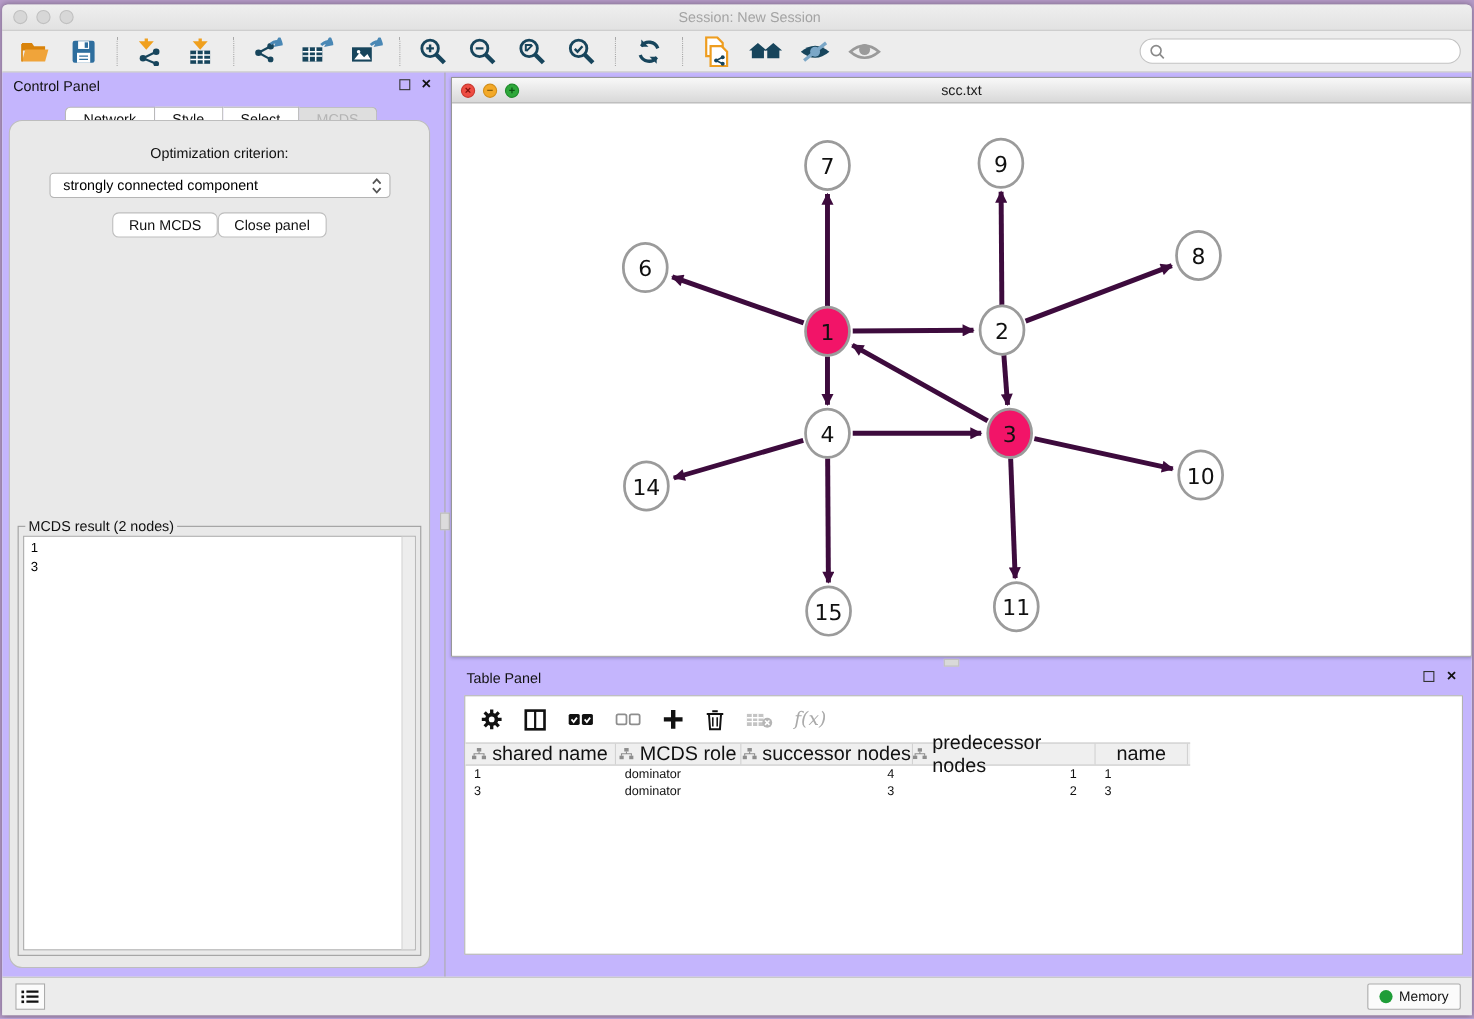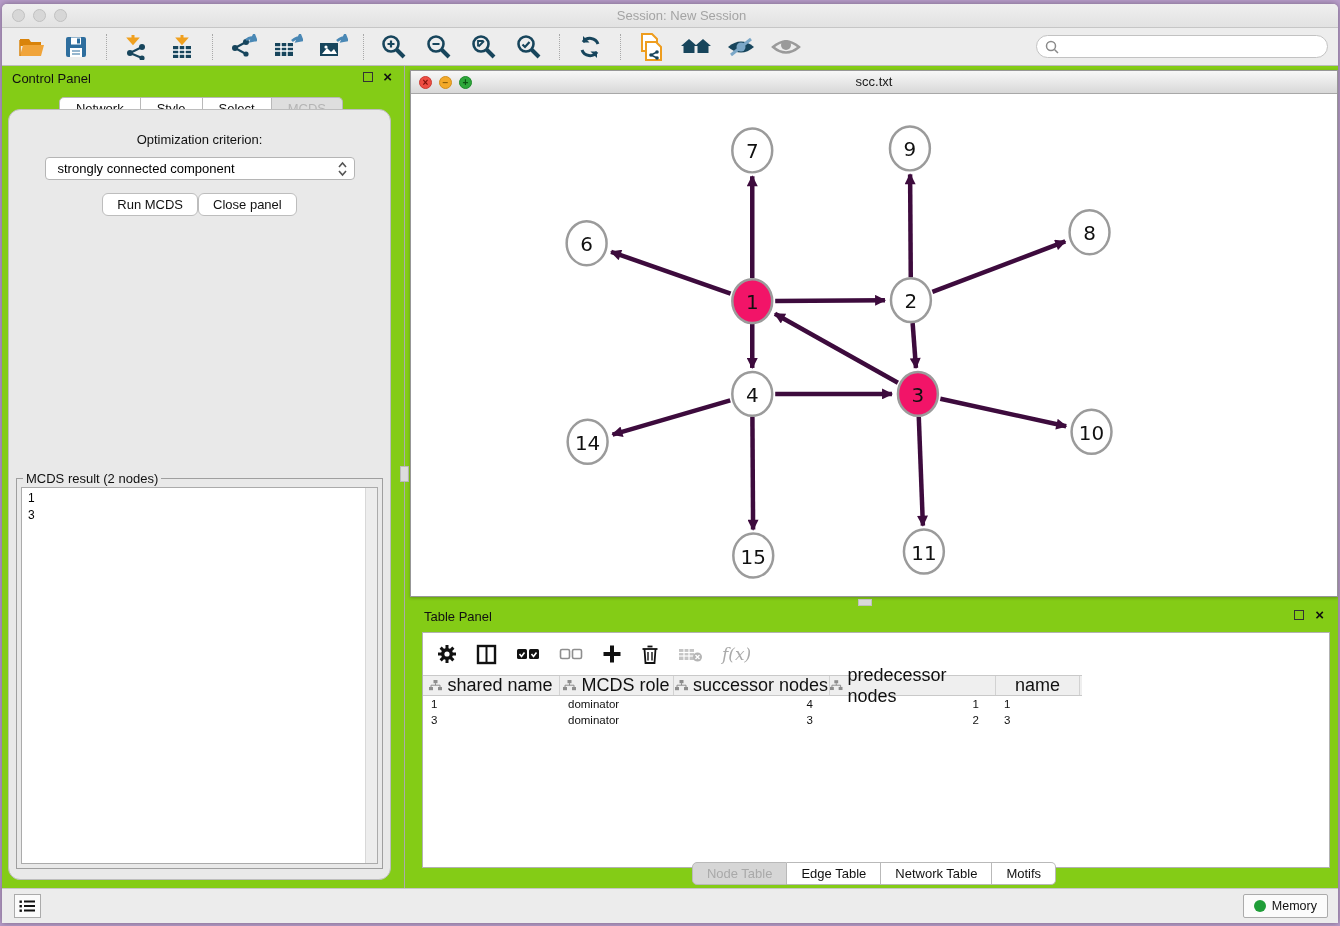--- a/index.html
+++ b/index.html
@@ -20,21 +20,21 @@
   .toolbar { height: 38px; background: #ededed; border-bottom: 1px solid #bdbdbd; display: flex;
              align-items: center; padding: 0 10px; gap: 7px; flex: 0 0 auto; }
   .tbtn { width: 38px; height: 30px; display: flex; align-items: center; justify-content: center; }
   .tsep { width: 1px; height: 26px; border-left: 1px dotted #a9a9a9; margin: 0 4px; }
   .search-wrap { margin-left: auto; width: 292px; height: 23px; background: #fff; border: 1px solid #c2c2c2;
                  border-radius: 12px; display: flex; align-items: center; padding: 0 8px; gap: 5px; }
   .search-wrap input { border: none; outline: none; flex: 1; font-size: 12px; background: transparent;
                        font-family: "Liberation Sans", sans-serif; }
 
   
-  .main { position: relative; flex: 1 1 auto; background: #84cc16; }
+  .main { position: relative; flex: 1 1 auto; background: #c4b5fd; }
 
   
   .control-panel { position: absolute; left: 0; top: 0; width: 398px; height: 100%; }
   .panel-head { position: relative; height: 26px; }
   .panel-title { position: absolute; left: 10px; top: 5px; font-size: 13px; color: #111; }
   .panel-icons { position: absolute; right: 8px; top: 6px; display: flex; gap: 10px; align-items: center; }
   .float-ico { width: 10px; height: 10px; border: 1.5px solid #333; display: inline-block; }
   .close-ico { font-size: 15px; font-weight: bold; color: #111; line-height: 10px; }
 
   .ctabs { position: absolute; top: 31px; left: 0; width: 100%; display: flex; justify-content: center; }
@@ -535,26 +535,20 @@
             </div>
             <div class="grid-row">
               <div class="td" style="width: 137px; text-align: left; padding: 0px 0px 0px 8px;">3</div>
               <div class="td" style="width: 114px; text-align: left; padding: 0px 0px 0px 8px;">dominator</div>
               <div class="td" style="width: 156px; text-align: right; padding: 0px 17px 0px 0px;">3</div>
               <div class="td" style="width: 166px; text-align: right; padding: 0px 17px 0px 0px;">2</div>
               <div class="td" style="width: 84px; text-align: left; padding: 0px 0px 0px 8px;">3</div>
             </div>
           </div>
       </div>
-      <div class="tp-tabs">
-          <div class="btab sel">Node Table</div>
-          <div class="btab">Edge Table</div>
-          <div class="btab">Network Table</div>
-          <div class="btab">Motifs</div>
-        </div>
     </div>
 
   </div>
 
   <div class="statusbar">
     <span class="sb-left-btn">
       <svg width="17" height="14" viewBox="0 0 17 14">
           <g stroke="#111" stroke-width="2">
             <line x1="5" y1="2.5" x2="16" y2="2.5"></line>
             <line x1="5" y1="7" x2="16" y2="7"></line>

